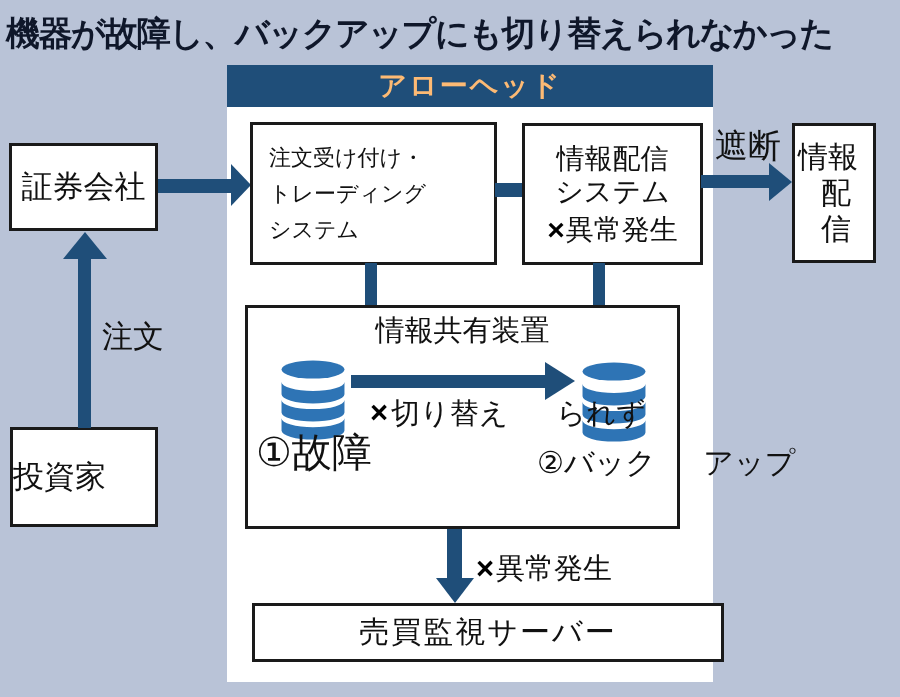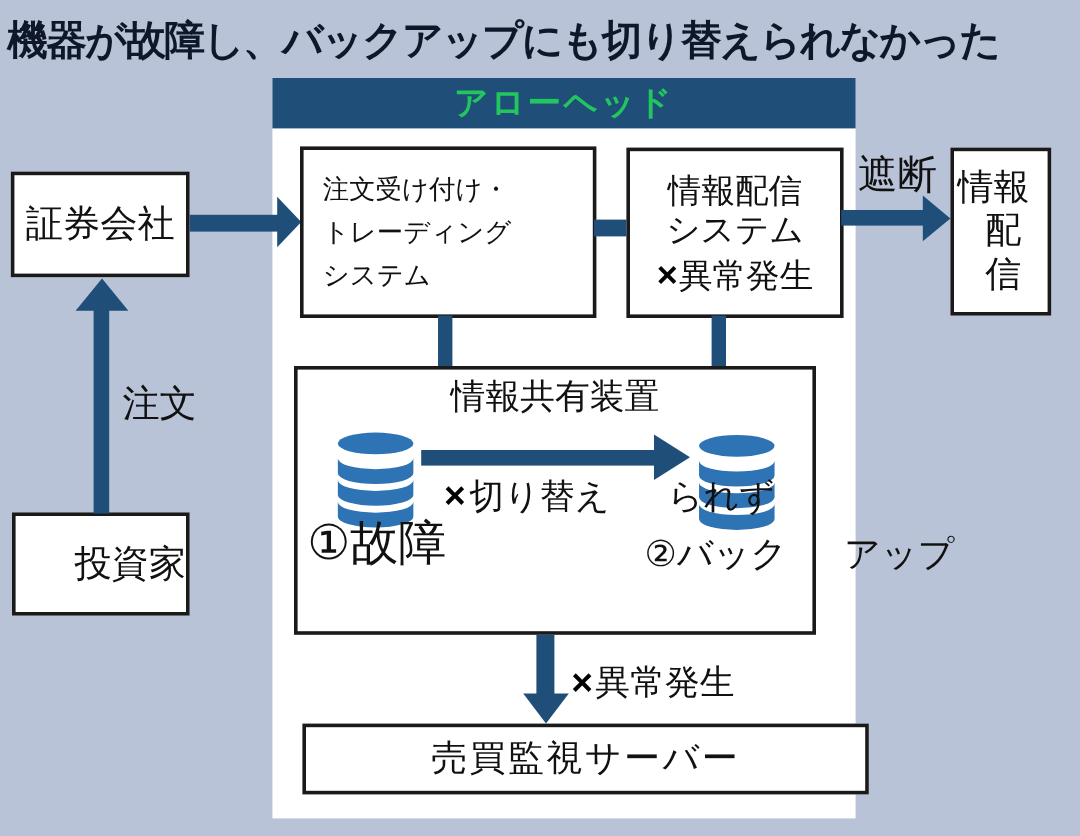--- a/index.html
+++ b/index.html
@@ -13,36 +13,36 @@
     position:absolute;left:6px;top:11px;width:890px;
     font-size:34px;font-weight:bold;letter-spacing:-1.5px;color:#0f172a;
     white-space:nowrap;
   }
   .panel{
     position:absolute;left:227px;top:65px;width:486px;height:617px;
     background:#ffffff;
   }
   .panel-header{
     position:absolute;left:227px;top:65px;width:486px;height:42px;
-    background:var(--panel-header,#1f4e79);color:#22c55e;
+    background:var(--panel-header,#1f4e79);color:#fdba74;
     display:flex;align-items:center;justify-content:center;
     font-size:28px;font-weight:bold;letter-spacing:2px;
   }
   .box{
     position:absolute;background:#ffffff;border:3px solid #1a1a1a;
     box-sizing:border-box;display:flex;flex-direction:column;justify-content:center;
   }
   .box .ln{display:block;}
   .shaft{position:absolute;background:var(--arrow,#1f4e79);}
   .tri{position:absolute;width:0;height:0;}
   .lbl{position:absolute;white-space:nowrap;}
   .x-mark{font-weight:900;color:#000;}
   
   .box-securities{left:9px;top:143px;width:149px;height:88px;align-items:center;font-size:31px;}
-  .box-investor{left:10px;top:427px;width:148px;height:86px;align-items:flex-end;font-size:31px;}
+  .box-investor{left:10px;top:427px;width:148px;height:100px;align-items:flex-start;font-size:31px;}
   .a1-shaft{left:158px;top:179px;width:75px;height:14px;}
   .a1-head{left:231px;top:164px;border-top:21px solid transparent;border-bottom:21px solid transparent;border-left:20px solid var(--arrow,#1f4e79);}
   .a2-shaft{left:78px;top:258px;width:13px;height:170px;}
   .a2-head{left:63px;top:232px;border-left:22px solid transparent;border-right:22px solid transparent;border-bottom:27px solid var(--arrow,#1f4e79);}
   .lbl-order{left:102px;top:316px;font-size:31px;}
   
   .box-trading{left:250px;top:122px;width:247px;height:143px;padding-left:16px;font-size:22px;line-height:36px;}
   .box-dist-system{left:522px;top:123px;width:181px;height:142px;align-items:center;font-size:28px;line-height:33px;}
   .box-dist-system .status{display:flex;align-items:center;margin-top:5px;font-size:28px;}
   .box-dist-system .status .x-mark{font-size:30px;margin-right:1px;}

